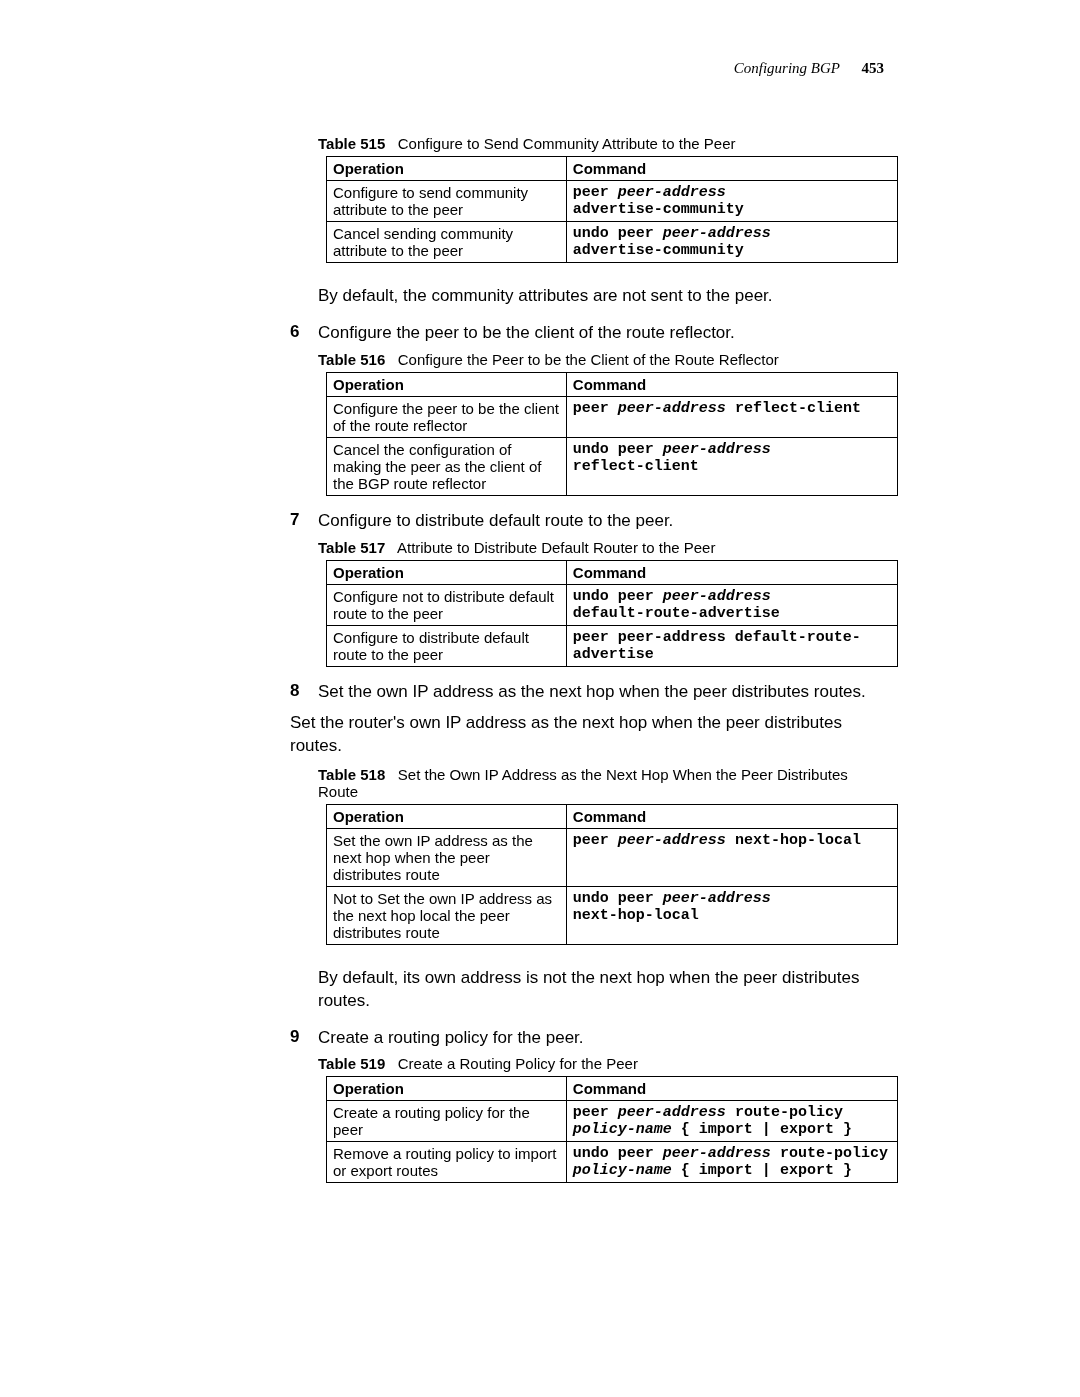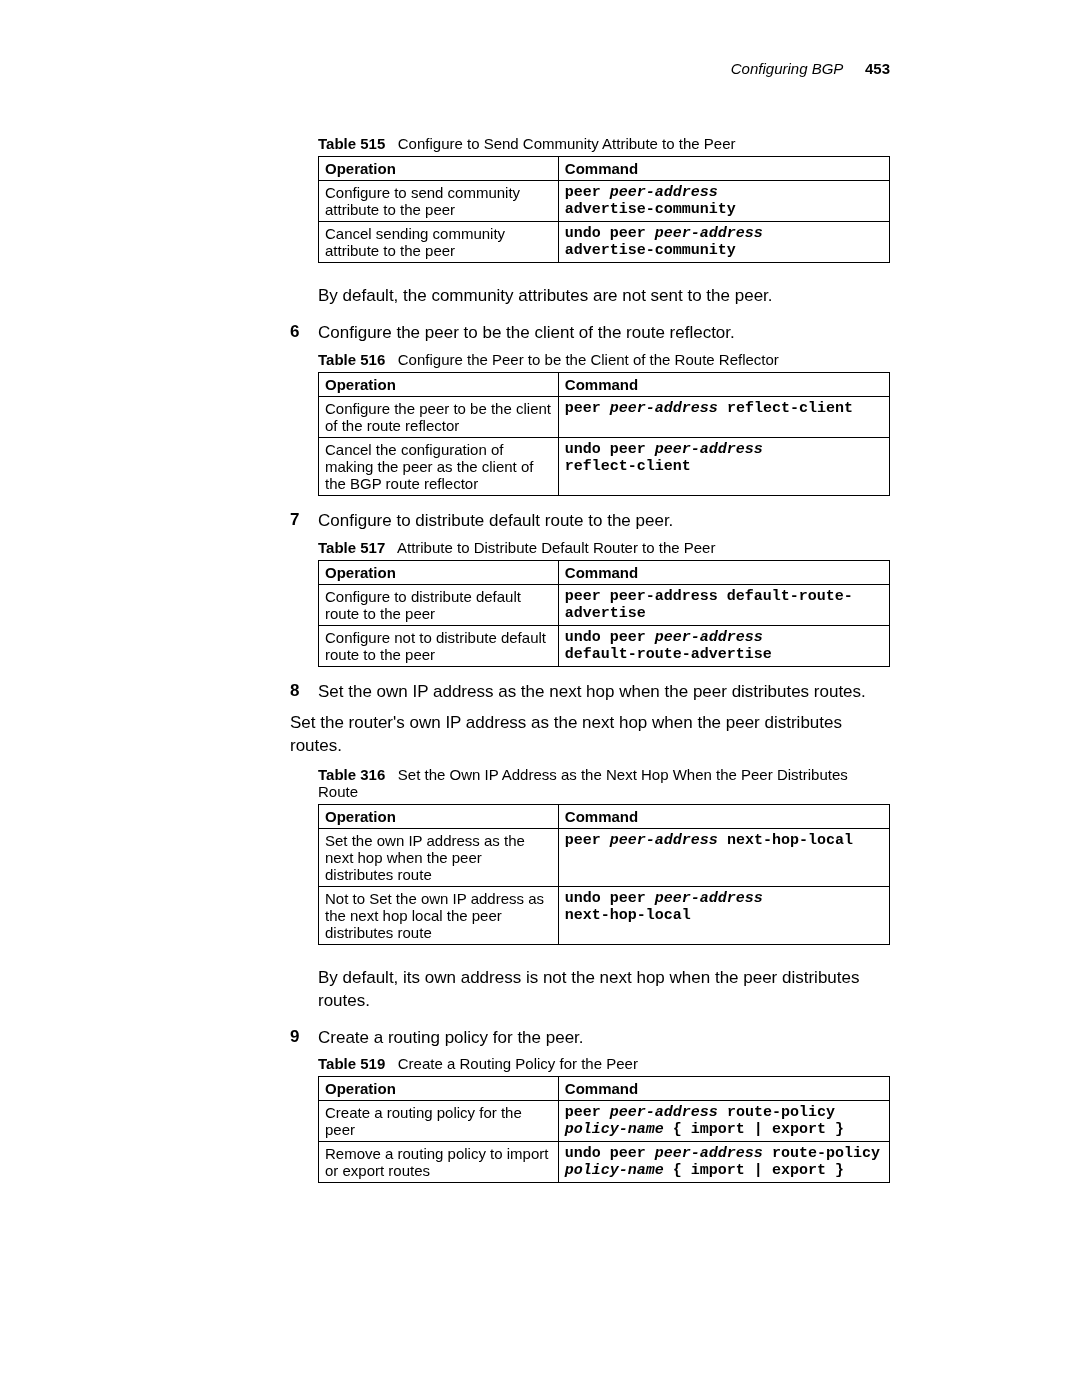--- a/index.html
+++ b/index.html
@@ -12,42 +12,43 @@
   .page {
     width: 1080px;
     height: 1397px;
     position: relative;
     box-sizing: border-box;
     padding: 60px 190px 60px 290px;
   }
   .running-head {
     position: absolute;
     top: 60px;
-    right: 190px;
+    right: 196px;
     font-size: 15px;
     font-style: italic;
     color: #000;
+    font-family: Liberation Serif, serif;
   }
   .running-head .pagenum {
     font-style: normal;
     font-weight: bold;
     margin-left: 18px;
   }
   .content {
     margin-top: 75px;
   }
   .table-caption {
     font-size: 15px;
     margin: 6px 0 4px 28px;
   }
   .table-caption .tlabel { font-weight: bold; }
   table {
     border-collapse: collapse;
     width: 100%;
-    margin-left: 28px;
+    margin-left: 36px;
     width: calc(100% - 28px);
     font-size: 15px;
   }
   th, td {
     border: 1px solid #000;
     padding: 3px 6px;
     text-align: left;
     vertical-align: top;
   }
   th {
@@ -174,45 +175,45 @@
       <span class="tlabel">Table 517</span>&nbsp;&nbsp;
       <span>Attribute to Distribute Default Router to the Peer</span>
     </div>
     <table>
       <tbody>
           <tr>
         <th class="col-op">Operation</th>
         <th class="col-cmd">Command</th>
       </tr>
       <tr>
+        <td>Configure not to distribute default route to the peer</td>
+        <td class="cmd">
+          <span class="kw">undo peer</span>
+          <span class="arg">peer-address</span><br>
+          <span class="kw">default-route-advertise</span>
+        </td>
+      </tr>
+      <tr>
         <td>Configure to distribute default route to the peer</td>
         <td class="cmd">
           <span class="kw">peer peer-address default-route-advertise</span>
-        </td>
-      </tr>
-      <tr>
-        <td>Configure not to distribute default route to the peer</td>
-        <td class="cmd">
-          <span class="kw">undo peer</span>
-          <span class="arg">peer-address</span><br>
-          <span class="kw">default-route-advertise</span>
         </td>
       </tr>
     </tbody>
       </table>
 
 
     <div class="step">
       <div class="num">8</div>
       <div class="txt">Set the own IP address as the next hop when the peer distributes routes.</div>
     </div>
     <div class="indent-body">Set the router's own IP address as the next hop when the peer distributes routes.</div>
 
     <div class="table-caption">
-      <span class="tlabel">Table 316</span>&nbsp;&nbsp;
+      <span class="tlabel">Table 518</span>&nbsp;&nbsp;
       <span>Set the Own IP Address as the Next Hop When the Peer Distributes Route</span>
     </div>
     <table>
       <tbody>
           <tr>
         <th class="col-op">Operation</th>
         <th class="col-cmd">Command</th>
       </tr>
       <tr>
         <td>Set the own IP address as the next hop when the peer distributes route</td>

